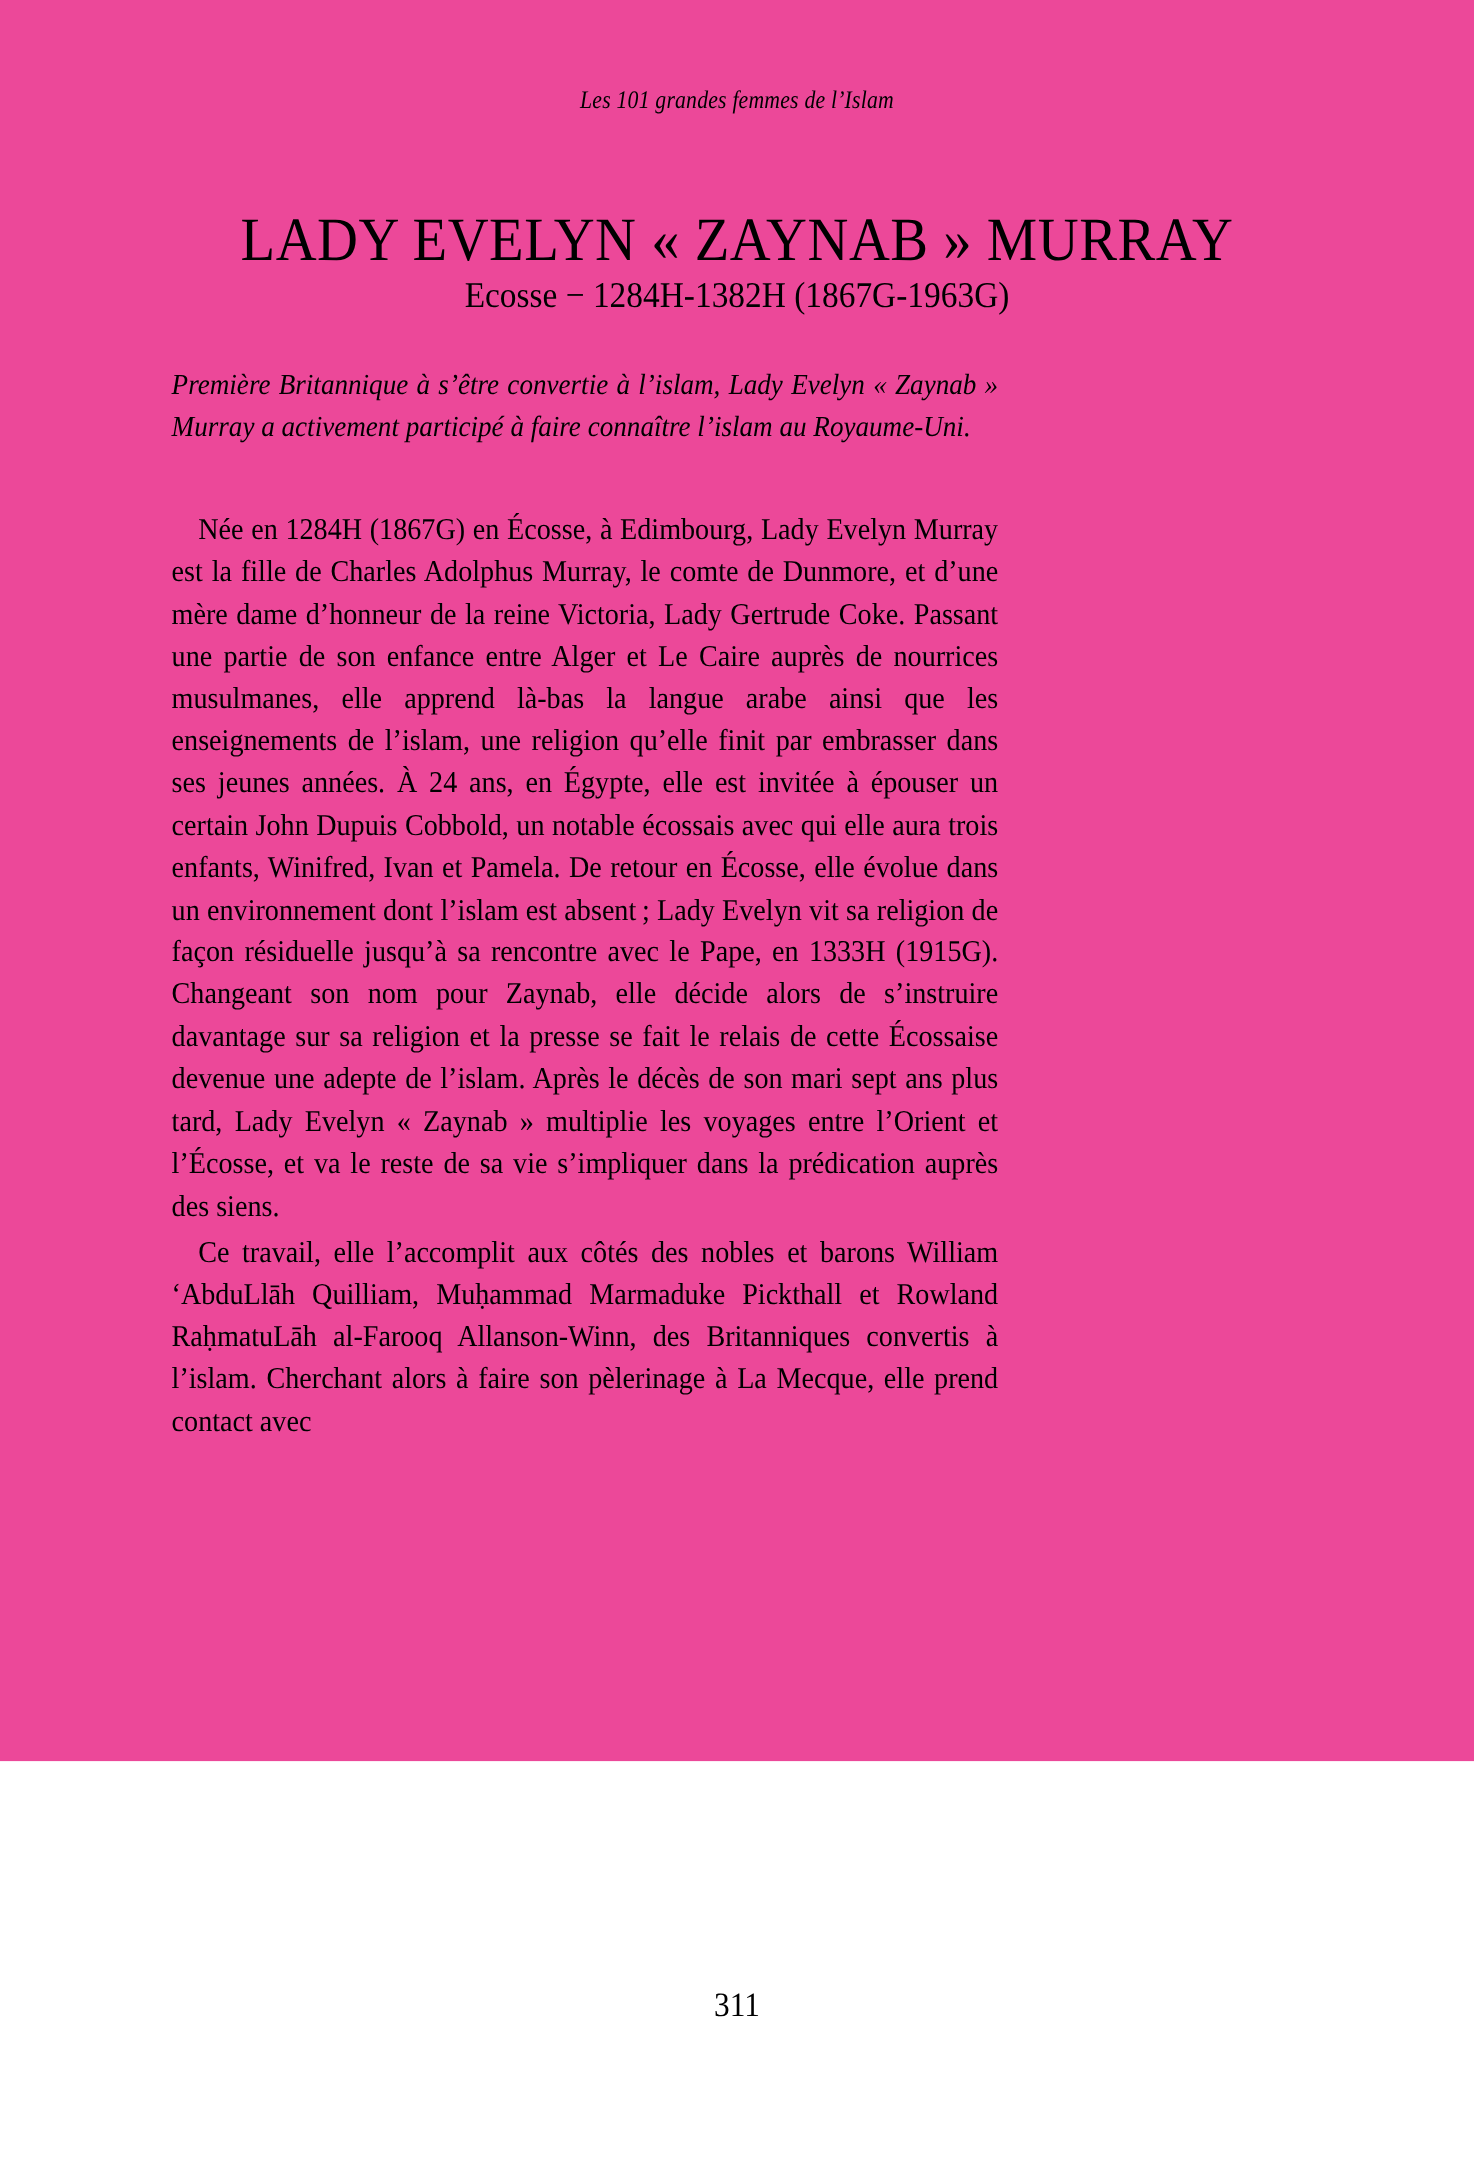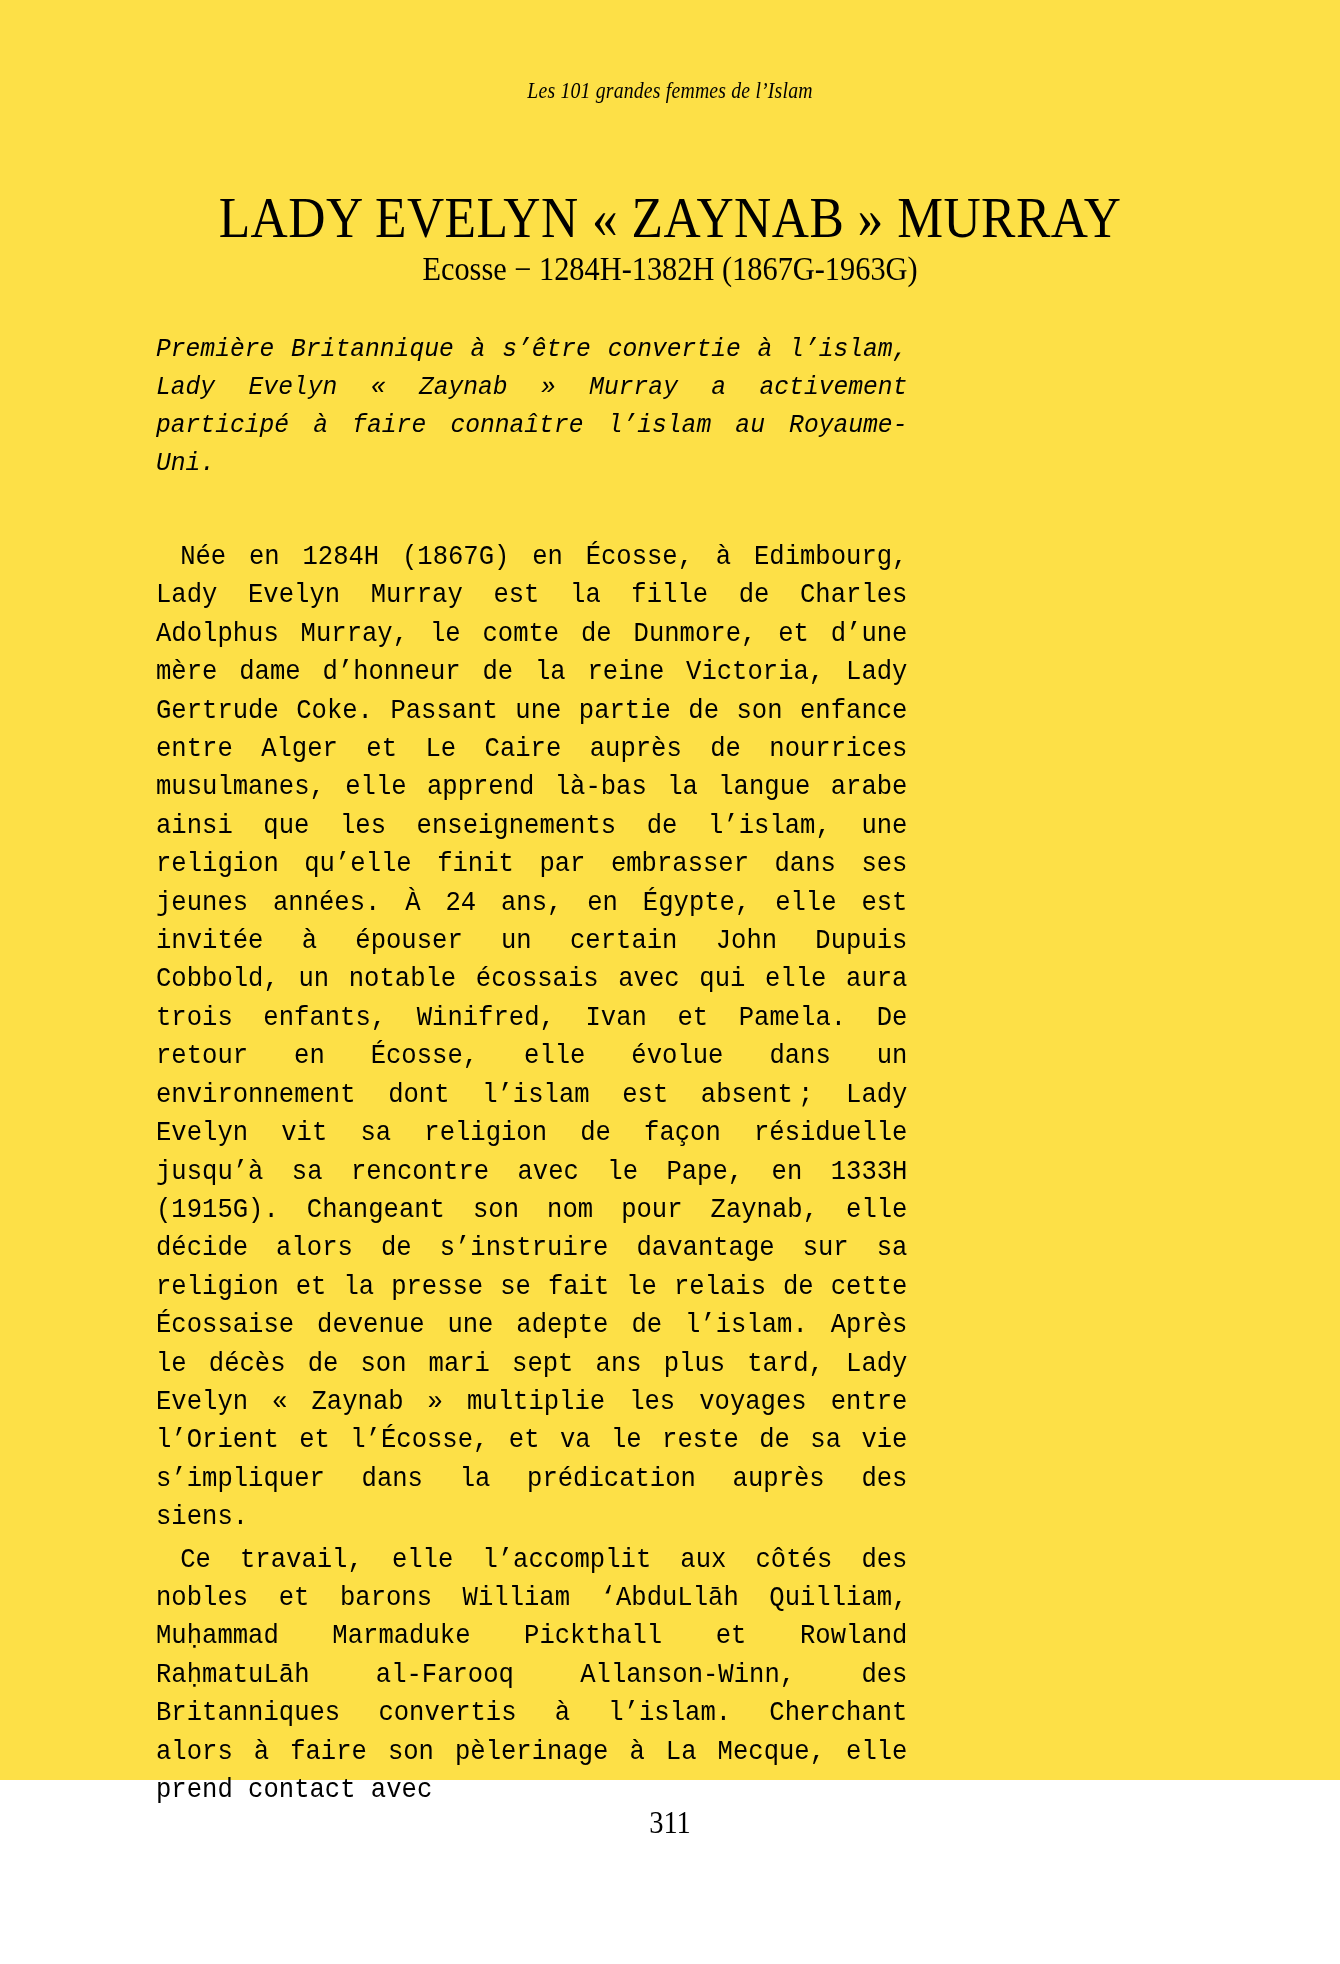--- a/index.html
+++ b/index.html
@@ -14,22 +14,22 @@
     font-family: "Liberation Serif", "DejaVu Serif", serif;
     color: #000000;
     overflow: hidden;
   }
 
   .page {
     position: absolute;
     left: 0;
     top: 0;
     width: 1340px;
-    height: 1780px;
-    background: #fde047;
+    height: 1601px;
+    background: #ec4899;
   }
 
   
   .running-head {
     position: absolute;
     left: 0;
     top: 78px;
     width: 1340px;
     text-align: center;
     font-style: italic;
@@ -63,21 +63,20 @@
     line-height: 1.15;
     transform: scaleX(0.92);
   }
 
   
   .column {
     position: absolute;
     left: 156px;
     top: 330px;
     width: 752px;
-    font-family: Liberation Mono, monospace;
   }
 
   .lede {
     font-style: italic;
     font-size: 26.5px;
     line-height: 38px;
     text-align: justify;
     text-justify: inter-word;
     margin: 0 0 8px 0;
     transform: scaleX(0.93);

